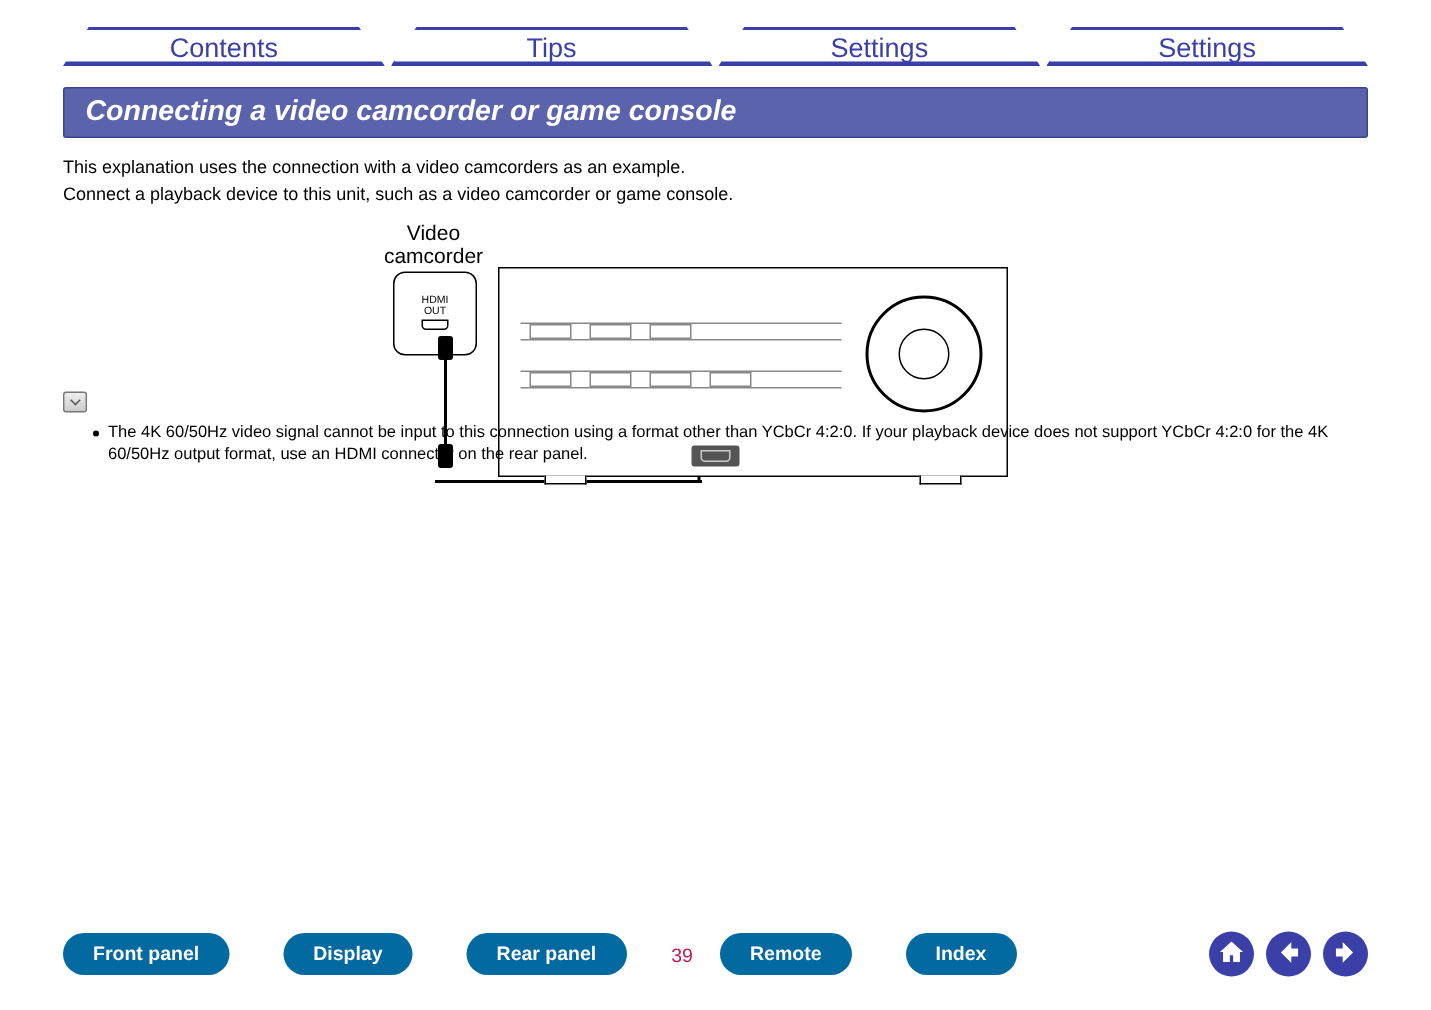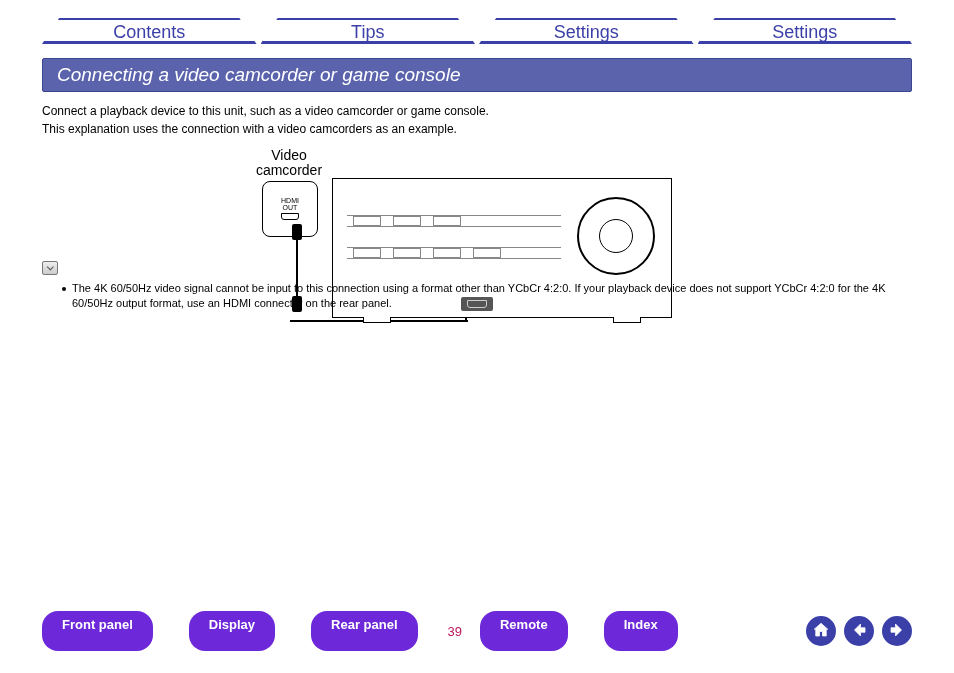--- a/index.html
+++ b/index.html
@@ -10,21 +10,21 @@
   .tab{flex:1;height:26px;line-height:24px;text-align:center;font-size:18px;font-weight:normal;color:#3b3fa8;position:relative;border-bottom:2px solid #3b3fa8}
   .tab::before,.tab::after{content:"";position:absolute;top:0;width:0;height:0}
   .tab::before{left:-1px;border-left:12px solid transparent;border-top:26px solid transparent}
   .tab::after{right:-1px;border-right:12px solid transparent;border-top:26px solid transparent}
   .tab{background:transparent}
   
   .tab{clip-path:polygon(8% 0,92% 0,100% 100%,0 100%);border:2px solid #3b3fa8;border-bottom-width:3px;background:#fff}
   .tab.active{background:#3b3fa8;color:#fff}
 
   
-  .heading-bar{margin:14px 42px 0;background:#5a63ab;color:#fff;font-size:19px;font-weight:normal;font-style:italic;padding:5px 14px;border-radius:2px;border:1px solid #3b4690}
+  .heading-bar{margin:14px 42px 0;background:#5a63ab;color:#fff;font-size:19px;font-weight:bold;font-style:italic;padding:5px 14px;border-radius:2px;border:1px solid #3b4690}
 
   .body-text{margin:10px 42px 0;font-size:12px;color:#000;line-height:1.5}
 
   
   .diagram{margin:10px auto 0;width:430px;position:relative}
   .cam-label{text-align:center;font-size:14px;line-height:1.1;margin-bottom:2px;width:70px;margin-left:-8px}
   .cam-box{width:56px;height:56px;border:1.5px solid #000;border-radius:8px;display:flex;flex-direction:column;align-items:center;justify-content:center;font-size:7px}
   .hdmi-port{width:18px;height:7px;border:1.2px solid #000;border-radius:0 0 3px 3px;margin-top:2px}
   .cable-v{position:absolute;left:19px;top:76px;width:32px;height:96px}
   .plug{width:10px;height:16px;background:#000;border-radius:2px;margin:0 auto}
@@ -47,41 +47,41 @@
 
   
   .note-icon{margin:24px 0 0 42px;width:16px;height:14px;border:1px solid #777;background:linear-gradient(#eee,#ccc);position:relative;border-radius:2px}
   .note-icon::after{content:"";position:absolute;left:3px;top:2px;width:8px;height:8px;border-left:2px solid #555;border-bottom:2px solid #555;transform:rotate(-45deg) scale(.5) translate(2px,-4px)}
   .note-list{margin:6px 42px 0 62px;font-size:11px;color:#000;line-height:1.4}
   .note-list li{margin-left:0;list-style:none;position:relative;padding-left:10px}
   .note-list li::before{content:"";position:absolute;left:0;top:6px;width:4px;height:4px;background:#000;border-radius:50%}
 
   
   .footer{position:absolute;left:0;right:0;bottom:22px;display:flex;align-items:center;padding:0 42px;font-size:13px}
-  .pill{background:#6d28d9;color:#fff;font-weight:bold;border-radius:16px;height:40px;line-height:28px;padding:0 20px;margin-right:36px;white-space:nowrap}
+  .pill{background:#0369a1;color:#fff;font-weight:bold;border-radius:16px;height:28px;line-height:28px;padding:0 20px;margin-right:36px;white-space:nowrap}
   .pagenum{color:#be185d;margin:0 18px 0 -6px;font-size:13px}
   .spacer{flex:1}
   .circle{width:30px;height:30px;border-radius:50%;background:#3b3fa8;margin-left:8px;display:flex;align-items:center;justify-content:center}
   .circle svg{width:18px;height:18px;fill:#fff;stroke:#fff}
 </style>
 </head>
 <body>
 
 <div class="tabs">
   <div class="tab">Contents</div>
   <div class="tab">Tips</div>
   <div class="tab">Settings</div>
   <div class="tab">Settings</div>
 </div>
 
 <div class="heading-bar">Connecting a video camcorder or game console</div>
 
 <div class="body-text">
+  <div>This explanation uses the connection with a video camcorders as an example.</div>
   <div>Connect a playback device to this unit, such as a video camcorder or game console.</div>
-  <div>This explanation uses the connection with a video camcorders as an example.</div>
 </div>
 
 <div class="diagram">
   <div class="cam-label">
     <div>Video</div>
     <div>camcorder</div>
   </div>
   <div class="cam-box">
     <div>HDMI</div>
     <div>OUT</div>

